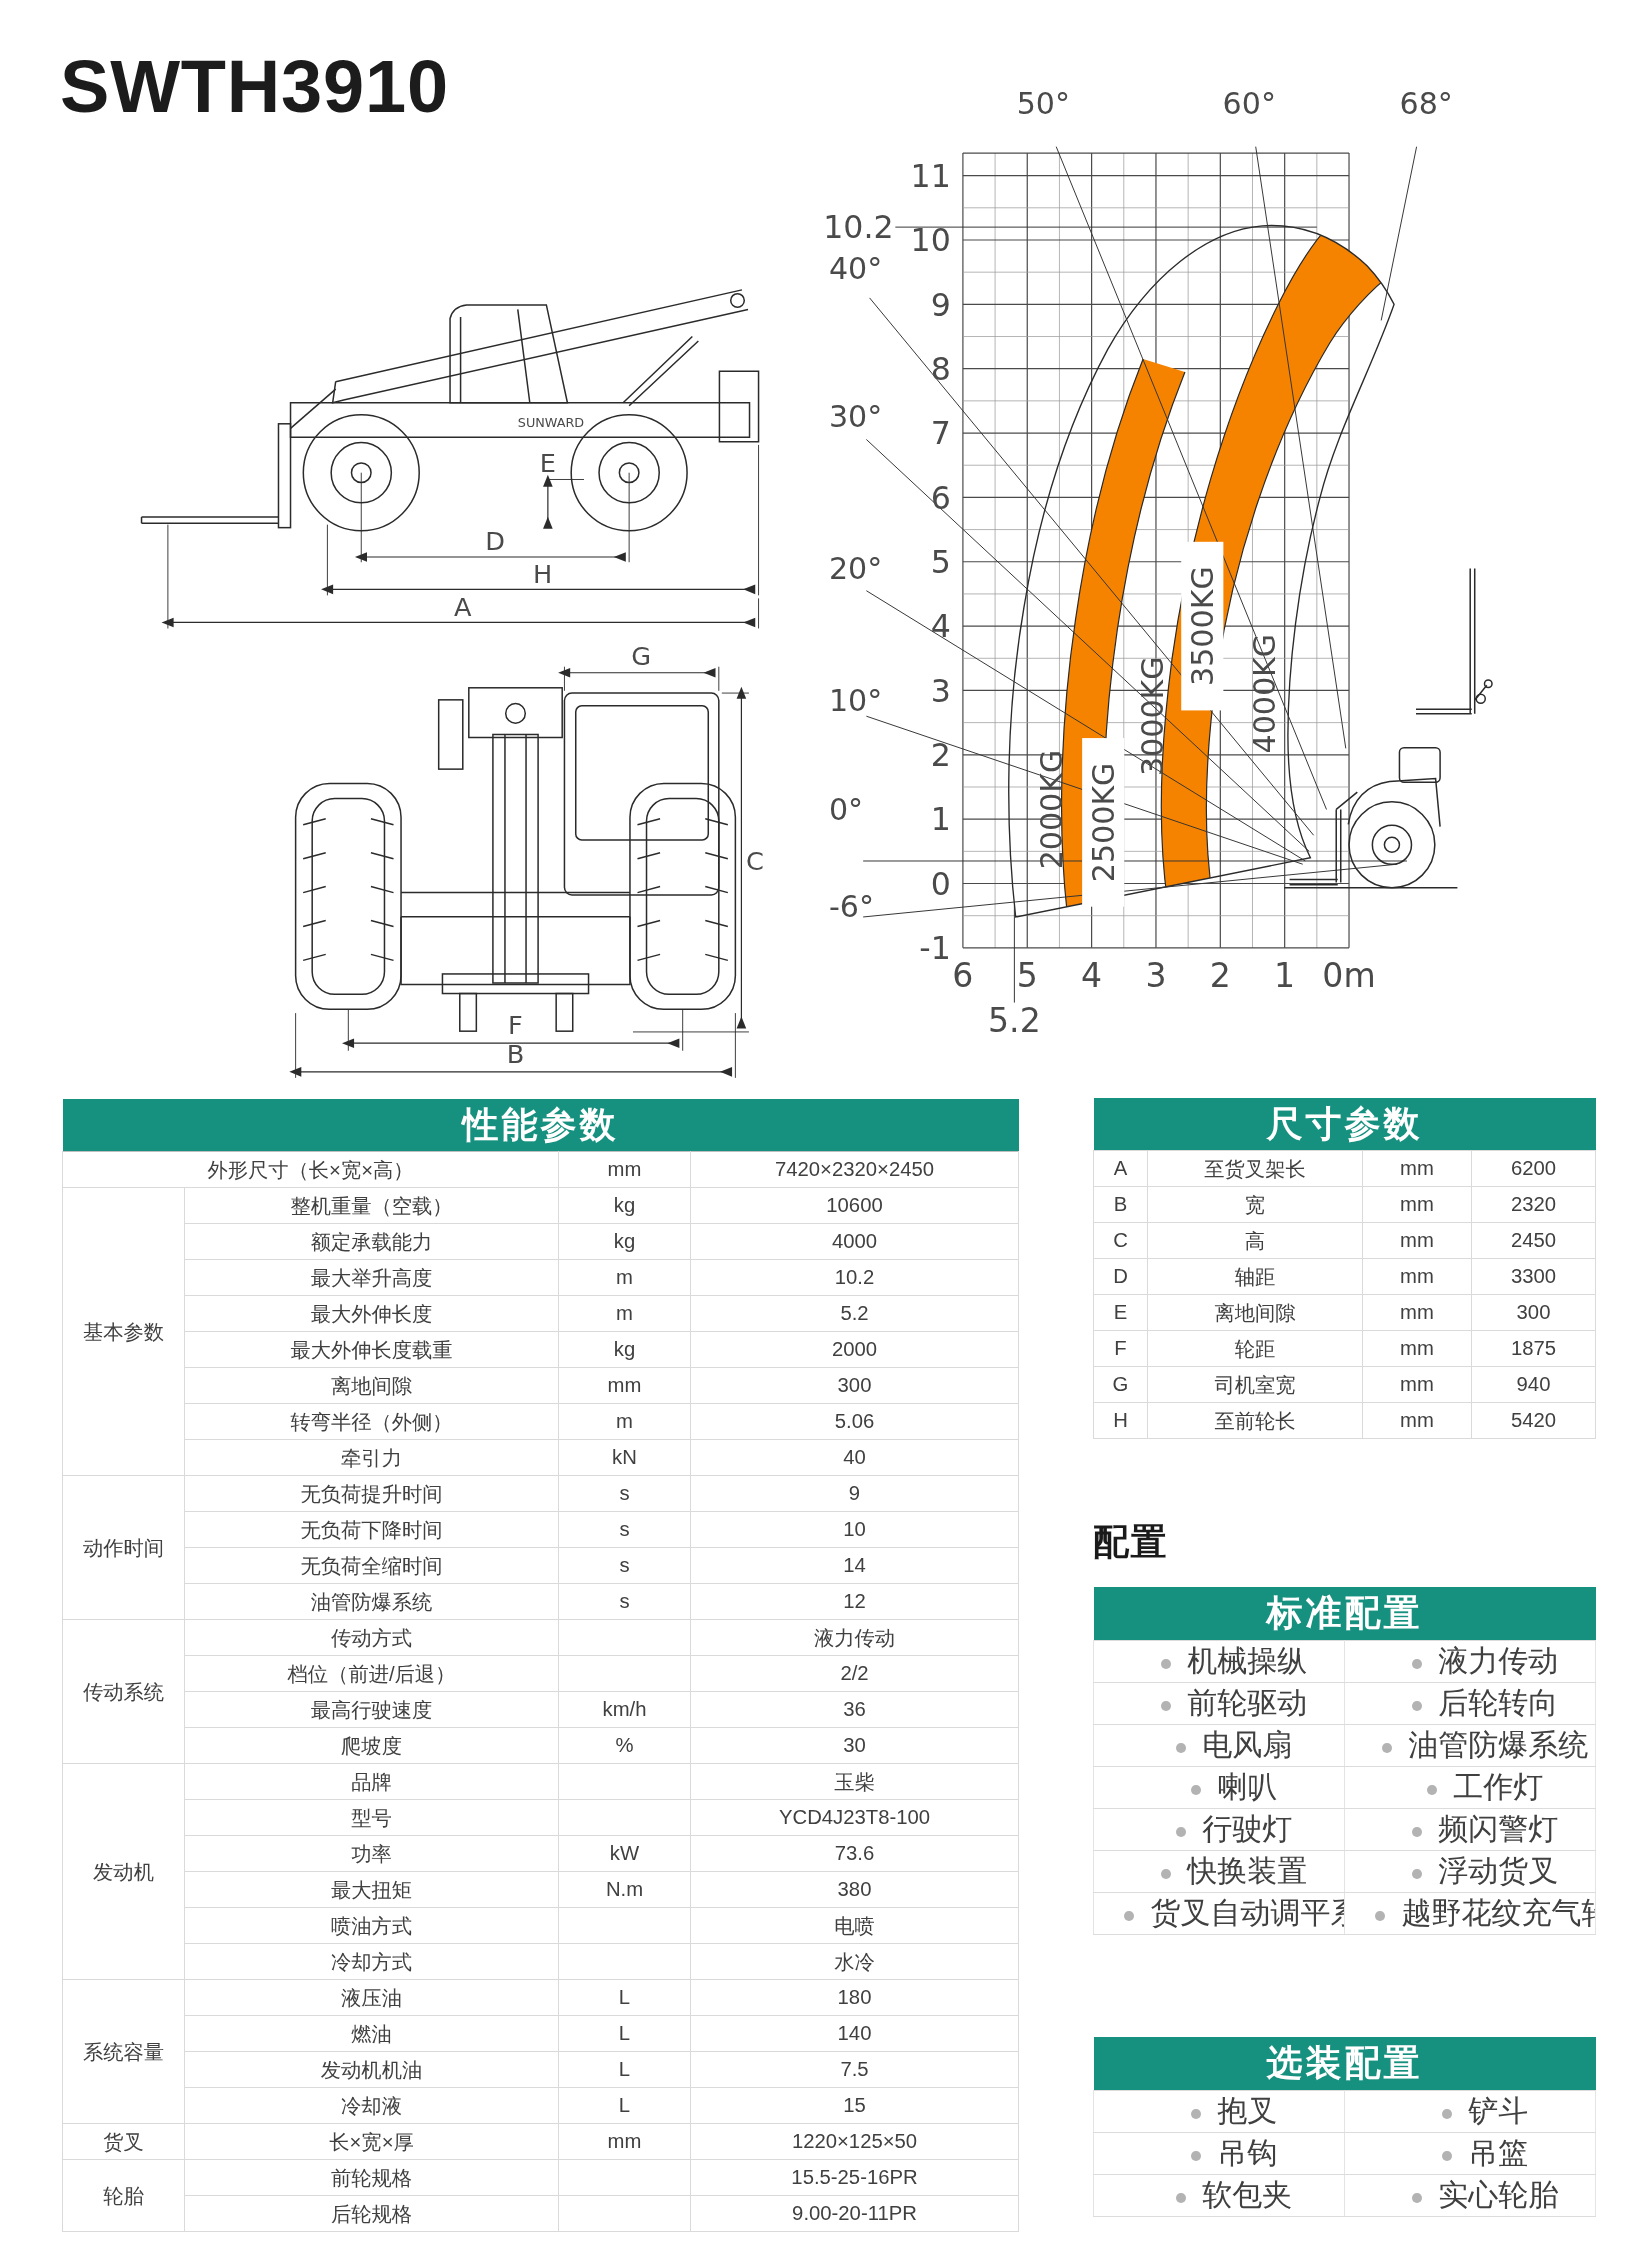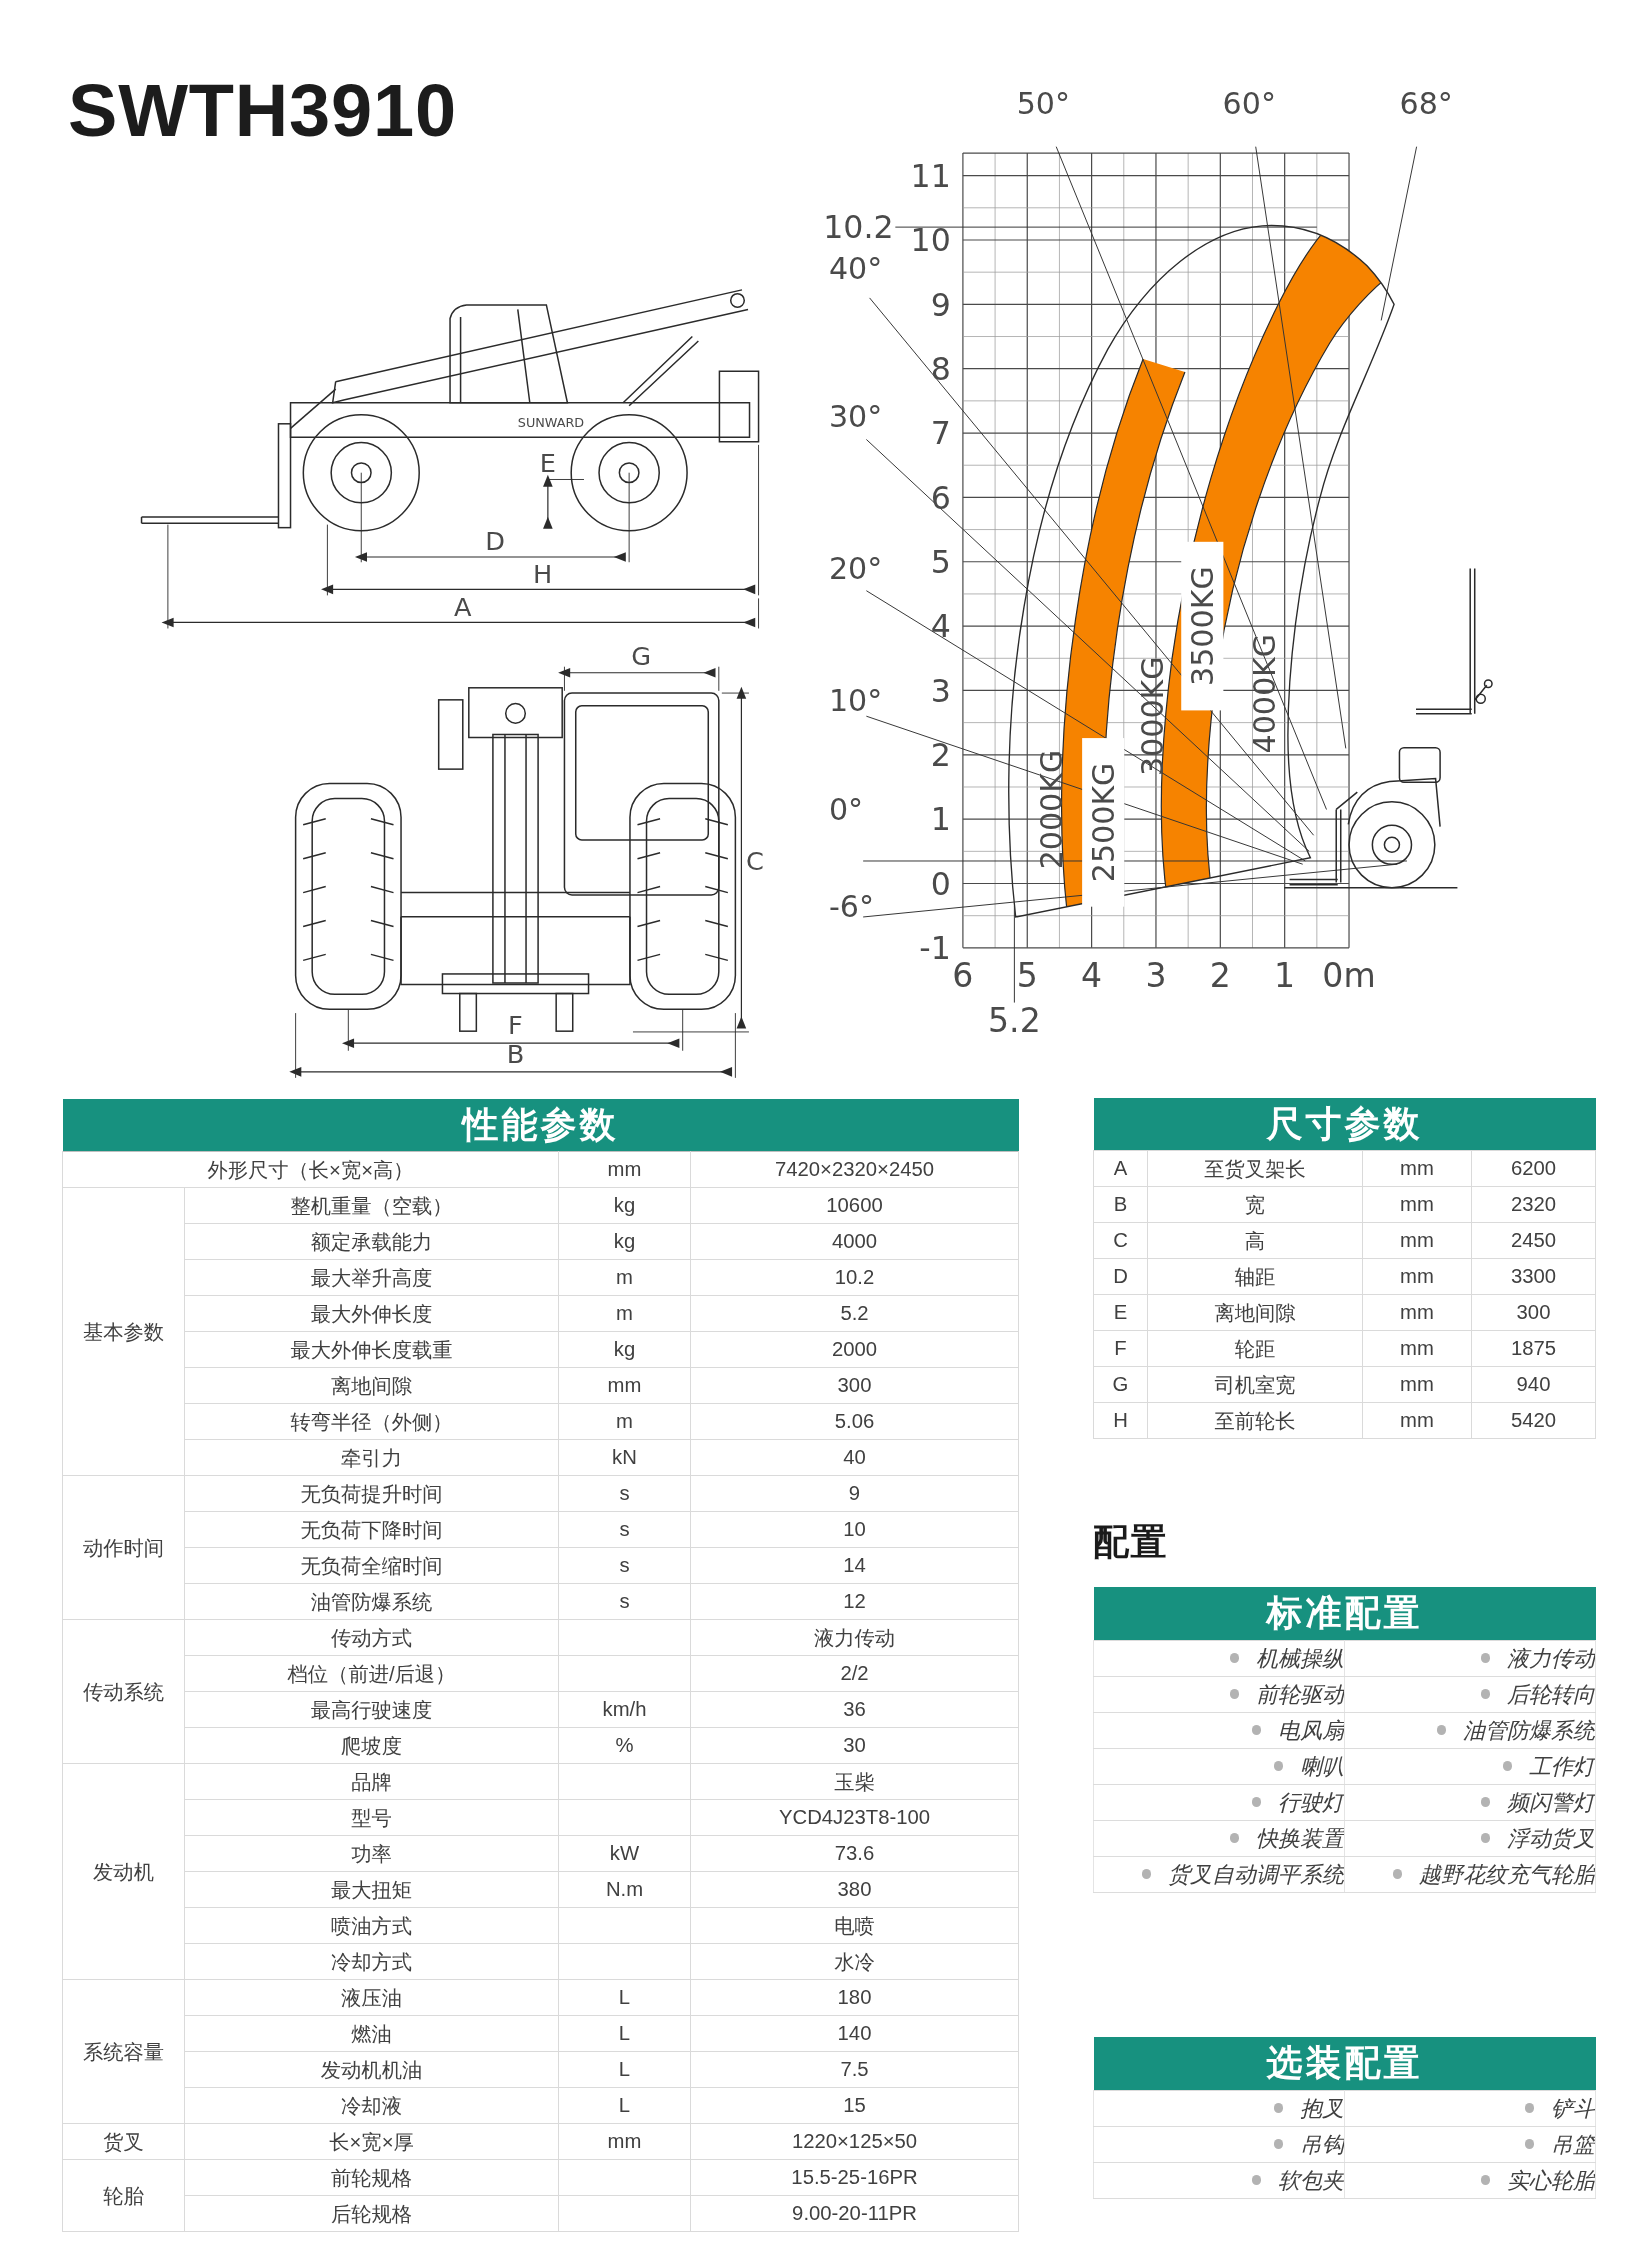--- a/index.html
+++ b/index.html
@@ -1,35 +1,35 @@
 <!DOCTYPE html>
 <html style="font-size:12px"><head>
 <meta charset="utf-8">
 <style>
   html,body{margin:0;padding:0;background:#fff;}
   .page{position:relative;width:1651px;height:2250px;background:#fff;overflow:hidden;
         font-family:"Liberation Sans","DejaVu Sans",sans-serif;color:#333;}
   .abs{position:absolute;}
   
-  .title{left:68px;top:44px;font-size:74px;font-weight:800;letter-spacing:0.8px;color:#1c1c1c;margin-top:24px;}
+  .title{left:60px;top:44px;font-size:74px;font-weight:800;letter-spacing:0.8px;color:#1c1c1c;}
   
   table{border-collapse:collapse;table-layout:fixed;}
   th.hd{background:var(--teal);color:#fff;font-size:36px;font-weight:700;letter-spacing:3px;
         height:50px;text-align:center;border:none;}
   td{border:0.8px solid #DADADA;font-size:20.3px;color:#404040;text-align:center;
      padding:0;overflow:hidden;white-space:nowrap;}
   .ptable{left:62px;top:1099px;width:956px;}
   .ptable td{height:35px;}
   .ptable tr.gs td{border-top:1.5px solid #BFBFBF;}
   .dtable{left:1093px;top:1098px;width:503px;}
   .dtable td{height:35px;}
   .cfg-head{left:1093px;top:1518px;font-size:36px;font-weight:700;color:#1a1a1a;letter-spacing:1.5px;}
   .ctable{width:503px;}
-  .ctable td{height:35px;text-align:right;border-left:0.8px solid #E4E4E4;border-right:0.8px solid #E4E4E4;
-             border-top:0.8px solid #DCDCDC;border-bottom:0.8px solid #DCDCDC;font-size:22px;font-style:italic;}
+  .ctable td{height:35px;text-align:center;border-left:0.8px solid #E4E4E4;border-right:0.8px solid #E4E4E4;
+             border-top:0.8px solid #DCDCDC;border-bottom:0.8px solid #DCDCDC;font-size:30px;}
   .ctable td .blt{display:inline-block;width:9.8px;height:9.8px;border-radius:50%;
                   background:#B3B3B3;margin:0 16.6px 2.3px 30px;}
   .std{left:1093px;top:1587px;}
   .opt{left:1093px;top:2037px;}
   
   svg text{font-family:"DejaVu Sans","Liberation Sans",sans-serif;fill:#4A4A4A;}
   .lineart{stroke:#2b2b2b;fill:none;stroke-width:2;}
 </style>
 </head>
 <body>

